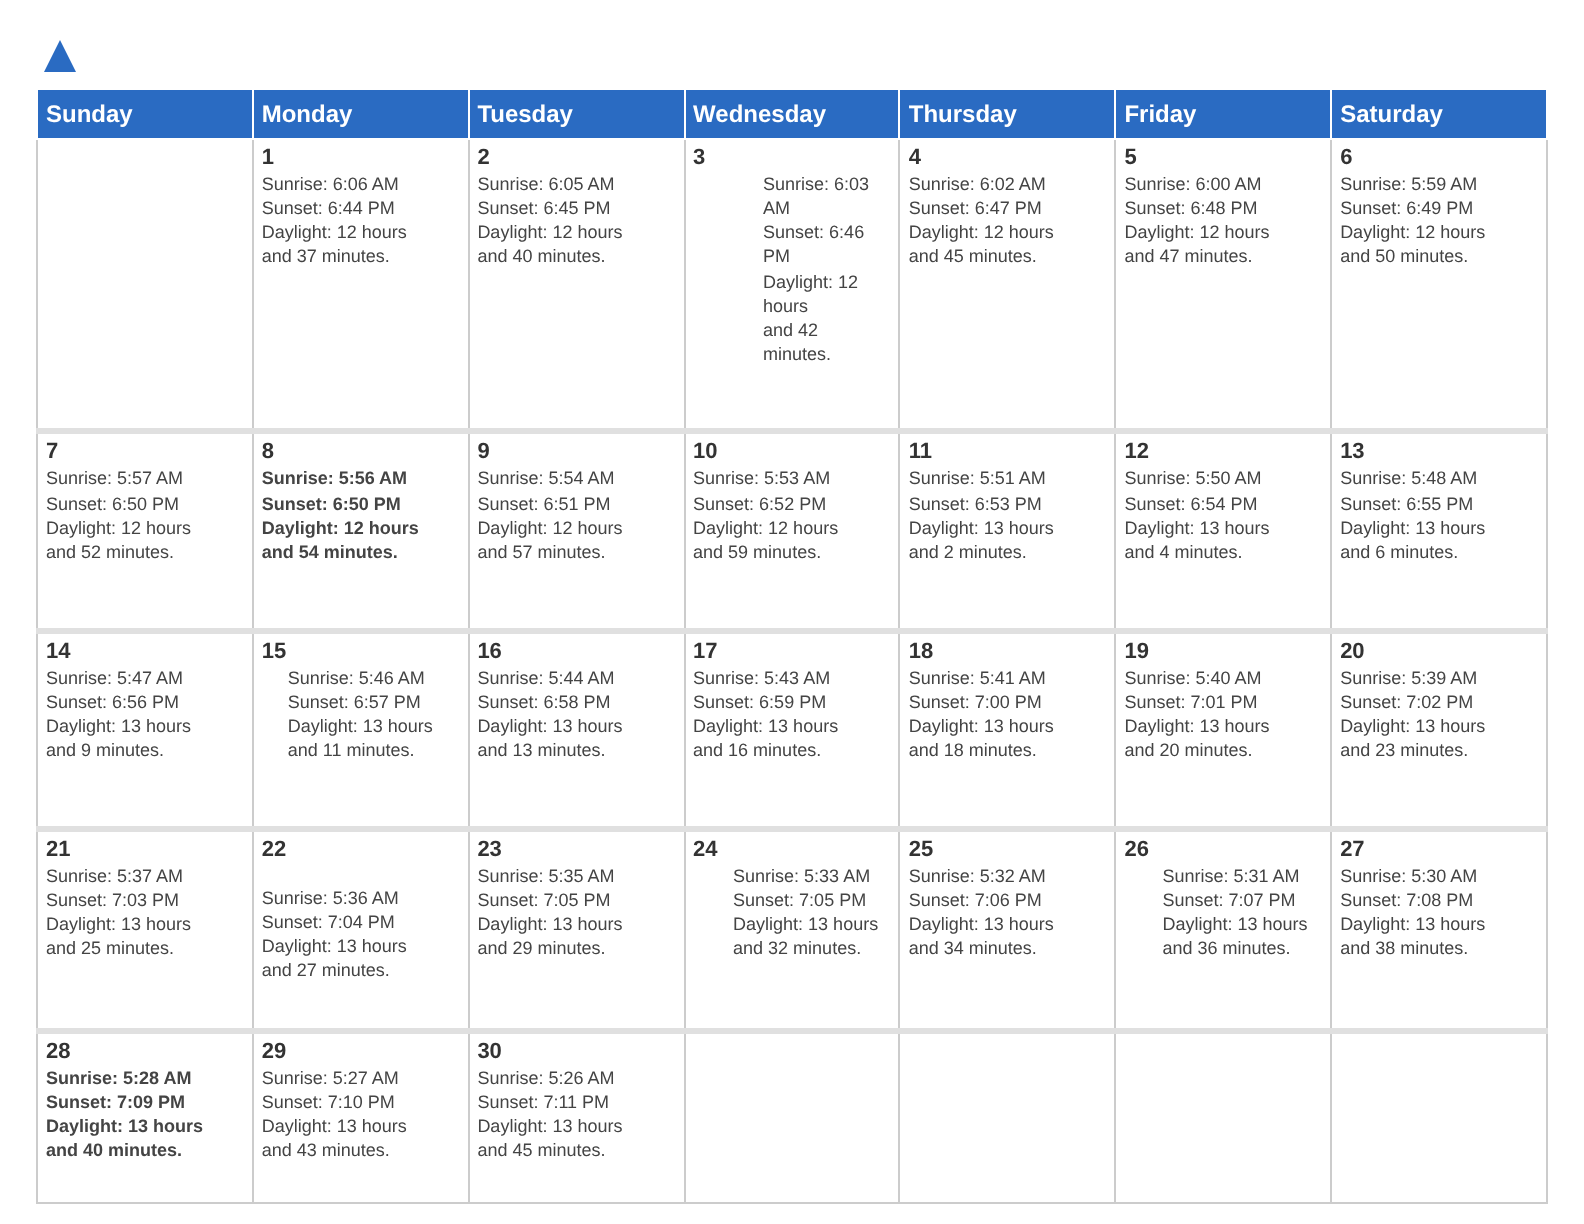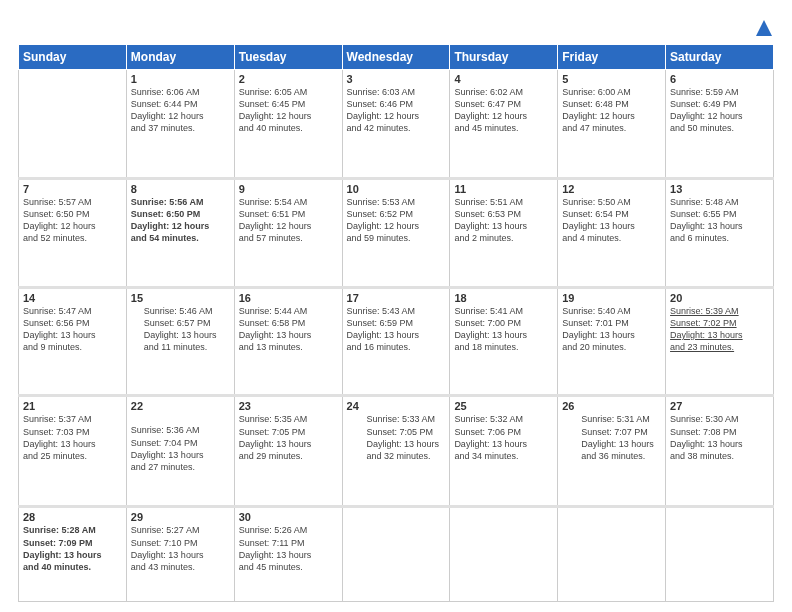--- a/index.html
+++ b/index.html
@@ -9,21 +9,20 @@
       font-family: Arial, sans-serif;
       background: #fff;
       overflow: hidden;
     }
     .page {
       width: 792px;
       height: 612px;
       padding: 18px 18px 10px 18px;
       display: flex;
       flex-direction: column;
-      align-items: flex-end;
     }
     .header {
       display: flex;
       justify-content: space-between;
       align-items: flex-start;
       margin-bottom: 10px;
     }
     .logo {
       display: flex;
       flex-direction: column;
@@ -145,21 +144,21 @@
           </td>
           <td>
             <span class="day-number">2</span>
             <div class="day-info" style="white-space: pre-line;">Sunrise: 6:05 AM
 Sunset: 6:45 PM
 Daylight: 12 hours
 and 40 minutes.</div>
           </td>
           <td>
             <span class="day-number">3</span>
-            <div class="day-info" style="white-space: pre-line;">Sunrise: 6:03 AM
+            <div class="day-info" style="white-space: pre-line; margin-left: 35px;">Sunrise: 6:03 AM
 Sunset: 6:46 PM
 Daylight: 12 hours
 and 42 minutes.</div>
           </td>
           <td>
             <span class="day-number">4</span>
             <div class="day-info" style="white-space: pre-line;">Sunrise: 6:02 AM
 Sunset: 6:47 PM
 Daylight: 12 hours
 and 45 minutes.</div>
@@ -268,21 +267,21 @@
           </td>
           <td>
             <span class="day-number">19</span>
             <div class="day-info" style="white-space: pre-line;">Sunrise: 5:40 AM
 Sunset: 7:01 PM
 Daylight: 13 hours
 and 20 minutes.</div>
           </td>
           <td>
             <span class="day-number">20</span>
-            <div class="day-info" style="white-space: pre-line; text-decoration: underline;">Sunrise: 5:39 AM
+            <div class="day-info" style="white-space: pre-line;">Sunrise: 5:39 AM
 Sunset: 7:02 PM
 Daylight: 13 hours
 and 23 minutes.</div>
           </td>
         </tr>
         <tr class="row-separator">
           <td>
             <span class="day-number">21</span>
             <div class="day-info" style="white-space: pre-line;">Sunrise: 5:37 AM
 Sunset: 7:03 PM

